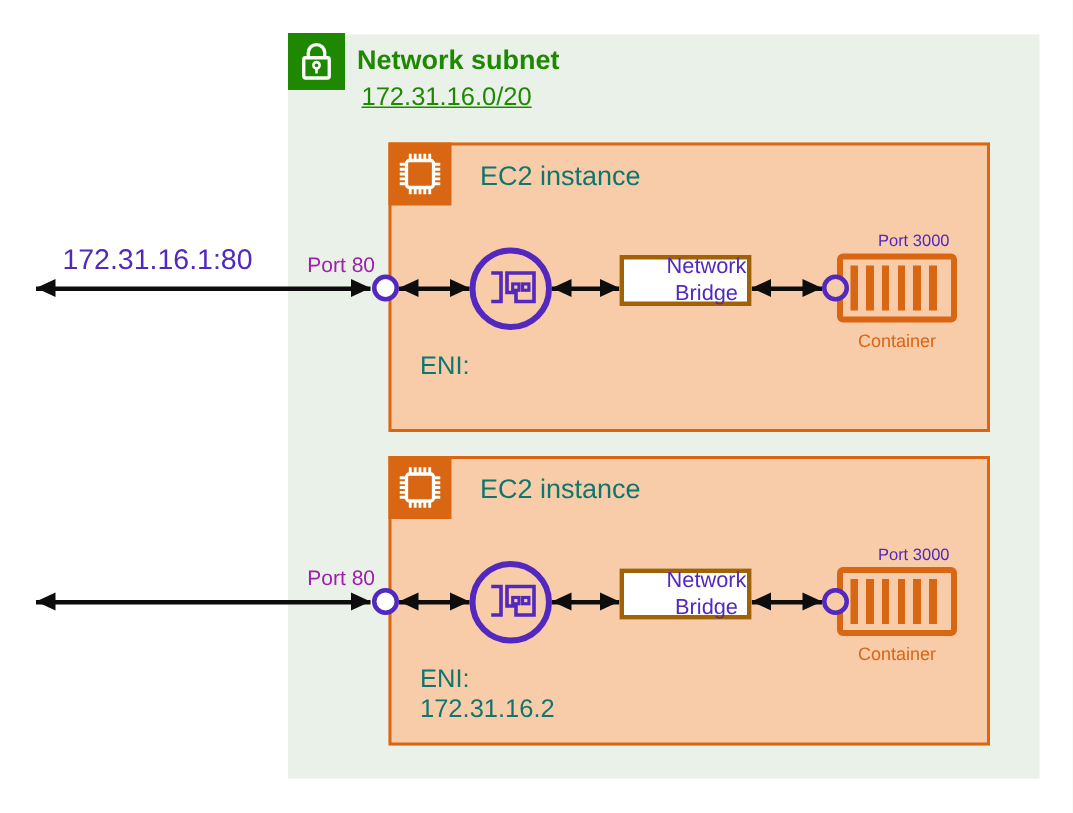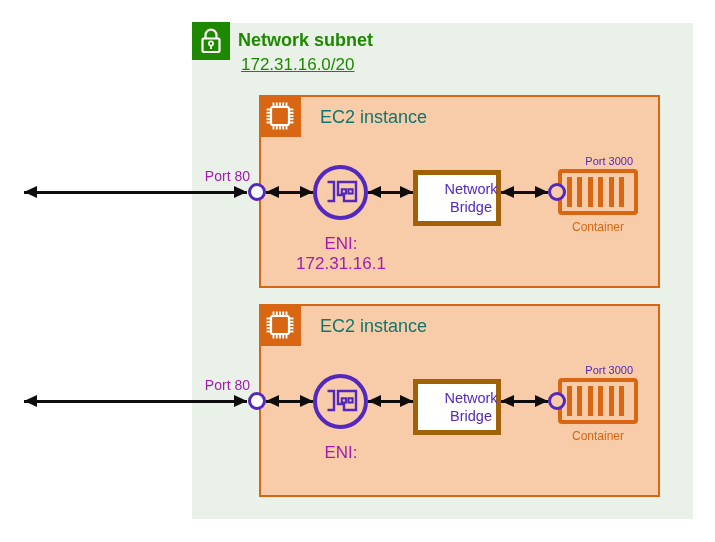--- a/index.html
+++ b/index.html
@@ -32,34 +32,34 @@
   .arrow::before { left:0; border-right:13px solid #0D0D0D; }
   .arrow::after  { right:0; border-left:13px solid #0D0D0D; }
   .arrow-external { left:24px;  top:95.5px; width:223px; }
   .arrow-a        { left:266px; top:95.5px; width:47px; }
   .arrow-b        { left:368px; top:95.5px; width:45px; }
   .arrow-c        { left:501px; top:95.5px; width:47px; }
 
   
   .endpoint-label { position:absolute; left:25px; top:68px; width:160px; text-align:center; font-size:19px; color:#5228BE; z-index:2; }
   .port80-label   { position:absolute; left:160px; top:73px; width:90px; text-align:right; font-size:14px; color:#a21caf; z-index:2; }
-  .eni-label      { position:absolute; left:280px; top:139px; width:122px; text-align:center; font-size:17px; line-height:20px; color:#a21caf; z-index:2; white-space:pre-line; }
+  .eni-label      { position:absolute; left:280px; top:139px; width:122px; font-size:17px; line-height:20px; color:#0f766e; z-index:2; white-space:pre-line; }
   .container-port-label { position:absolute; left:537px; top:60px; width:96px; text-align:right; font-size:11px; color:#5228BE; z-index:2; }
   .container-label { position:absolute; left:546px; top:125px; width:104px; text-align:center; font-size:12px; color:#D86613; z-index:2; }
 
   
   .port-circle { position:absolute; width:18px; height:18px; border:3px solid #5228BE; border-radius:50%; background:#fff; z-index:2; }
   .pc-eni { left:248px; top:88px; }
   .pc-container { left:548px; top:88px; background:#F8CCA9; }
 
   .eni-circle { position:absolute; left:313px; top:70px; width:55px; height:55px; border:4px solid #5228BE; border-radius:50%; z-index:2; }
 
   .bridge-box {
-    position:absolute; left:413px; top:75px; width:88px; height:56px;
-    background:#ffffff; border:5px solid #a16207; z-index:2;
+    position:absolute; left:413px; top:75px; width:88px; height:34px;
+    background:#ffffff; border:3px solid #a16207; z-index:2;
     display:flex; align-items:center; justify-content:center; text-align:center;
     font-size:14.5px; line-height:18px; font-weight:500; color:#5228BE;padding-left:28px;
   }
 
   .container-icon { position:absolute; left:558px; top:74px; width:80px; height:46px; border:4px solid #D86613; border-radius:4px; z-index:1; }
   .container-bars { position:absolute; left:5px; right:4px; top:4px; bottom:4px;
     background:repeating-linear-gradient(to right, #D86613 0 5px, transparent 5px 10.5px); }
 
   svg { display:block; }
 </style>
@@ -106,37 +106,38 @@
           <line x1="30.5" y1="14.5" x2="34.5" y2="14.5"></line>
             <line x1="30.5" y1="17.8" x2="34.5" y2="17.8"></line>
             <line x1="30.5" y1="21" x2="34.5" y2="21"></line>
             <line x1="30.5" y1="24.2" x2="34.5" y2="24.2"></line>
             <line x1="30.5" y1="27.5" x2="34.5" y2="27.5"></line>
         </g>
       </svg>
     </div>
     <div class="ec2-title">EC2 instance</div>
 
+    <div class="endpoint-label">172.31.16.1:80</div>
     <div class="port80-label">Port 80</div>
 
     <div class="arrow arrow-external"></div>
     <div class="port-circle pc-eni"></div>
     <div class="arrow arrow-a"></div>
 
     <div class="eni-circle">
       <svg width="47" height="47" viewBox="0 0 47 47" fill="none" stroke="#5228BE" stroke-width="2.4">
         <path d="M10.5,13 h6.5 v19 h-6.5"></path>
         <path d="M21,13 h18 v19 h-12 v-6 h-6 z"></path>
         <g stroke-width="2.1">
           <rect x="24.8" y="20.3" width="4.2" height="4.2"></rect>
           <rect x="31.4" y="20.3" width="4.2" height="4.2"></rect>
         </g>
       </svg>
     </div>
-    <div class="eni-label"><span>ENI:</span><br><span>172.31.16.1</span></div>
+    <div class="eni-label"><span>ENI:</span><br></div>
 
     <div class="arrow arrow-b"></div>
     <div class="bridge-box">Network Bridge</div>
     <div class="arrow arrow-c"></div>
 
     <div class="container-port-label">Port 3000</div>
     <div class="port-circle pc-container"></div>
     <div class="container-icon">
       <div class="container-bars"></div>
     </div>
@@ -184,21 +185,21 @@
     <div class="eni-circle">
       <svg width="47" height="47" viewBox="0 0 47 47" fill="none" stroke="#5228BE" stroke-width="2.4">
         <path d="M10.5,13 h6.5 v19 h-6.5"></path>
         <path d="M21,13 h18 v19 h-12 v-6 h-6 z"></path>
         <g stroke-width="2.1">
           <rect x="24.8" y="20.3" width="4.2" height="4.2"></rect>
           <rect x="31.4" y="20.3" width="4.2" height="4.2"></rect>
         </g>
       </svg>
     </div>
-    <div class="eni-label"><span>ENI:</span><br></div>
+    <div class="eni-label"><span>ENI:</span><br><span>172.31.16.2</span></div>
 
     <div class="arrow arrow-b"></div>
     <div class="bridge-box">Network Bridge</div>
     <div class="arrow arrow-c"></div>
 
     <div class="container-port-label">Port 3000</div>
     <div class="port-circle pc-container"></div>
     <div class="container-icon">
       <div class="container-bars"></div>
     </div>

